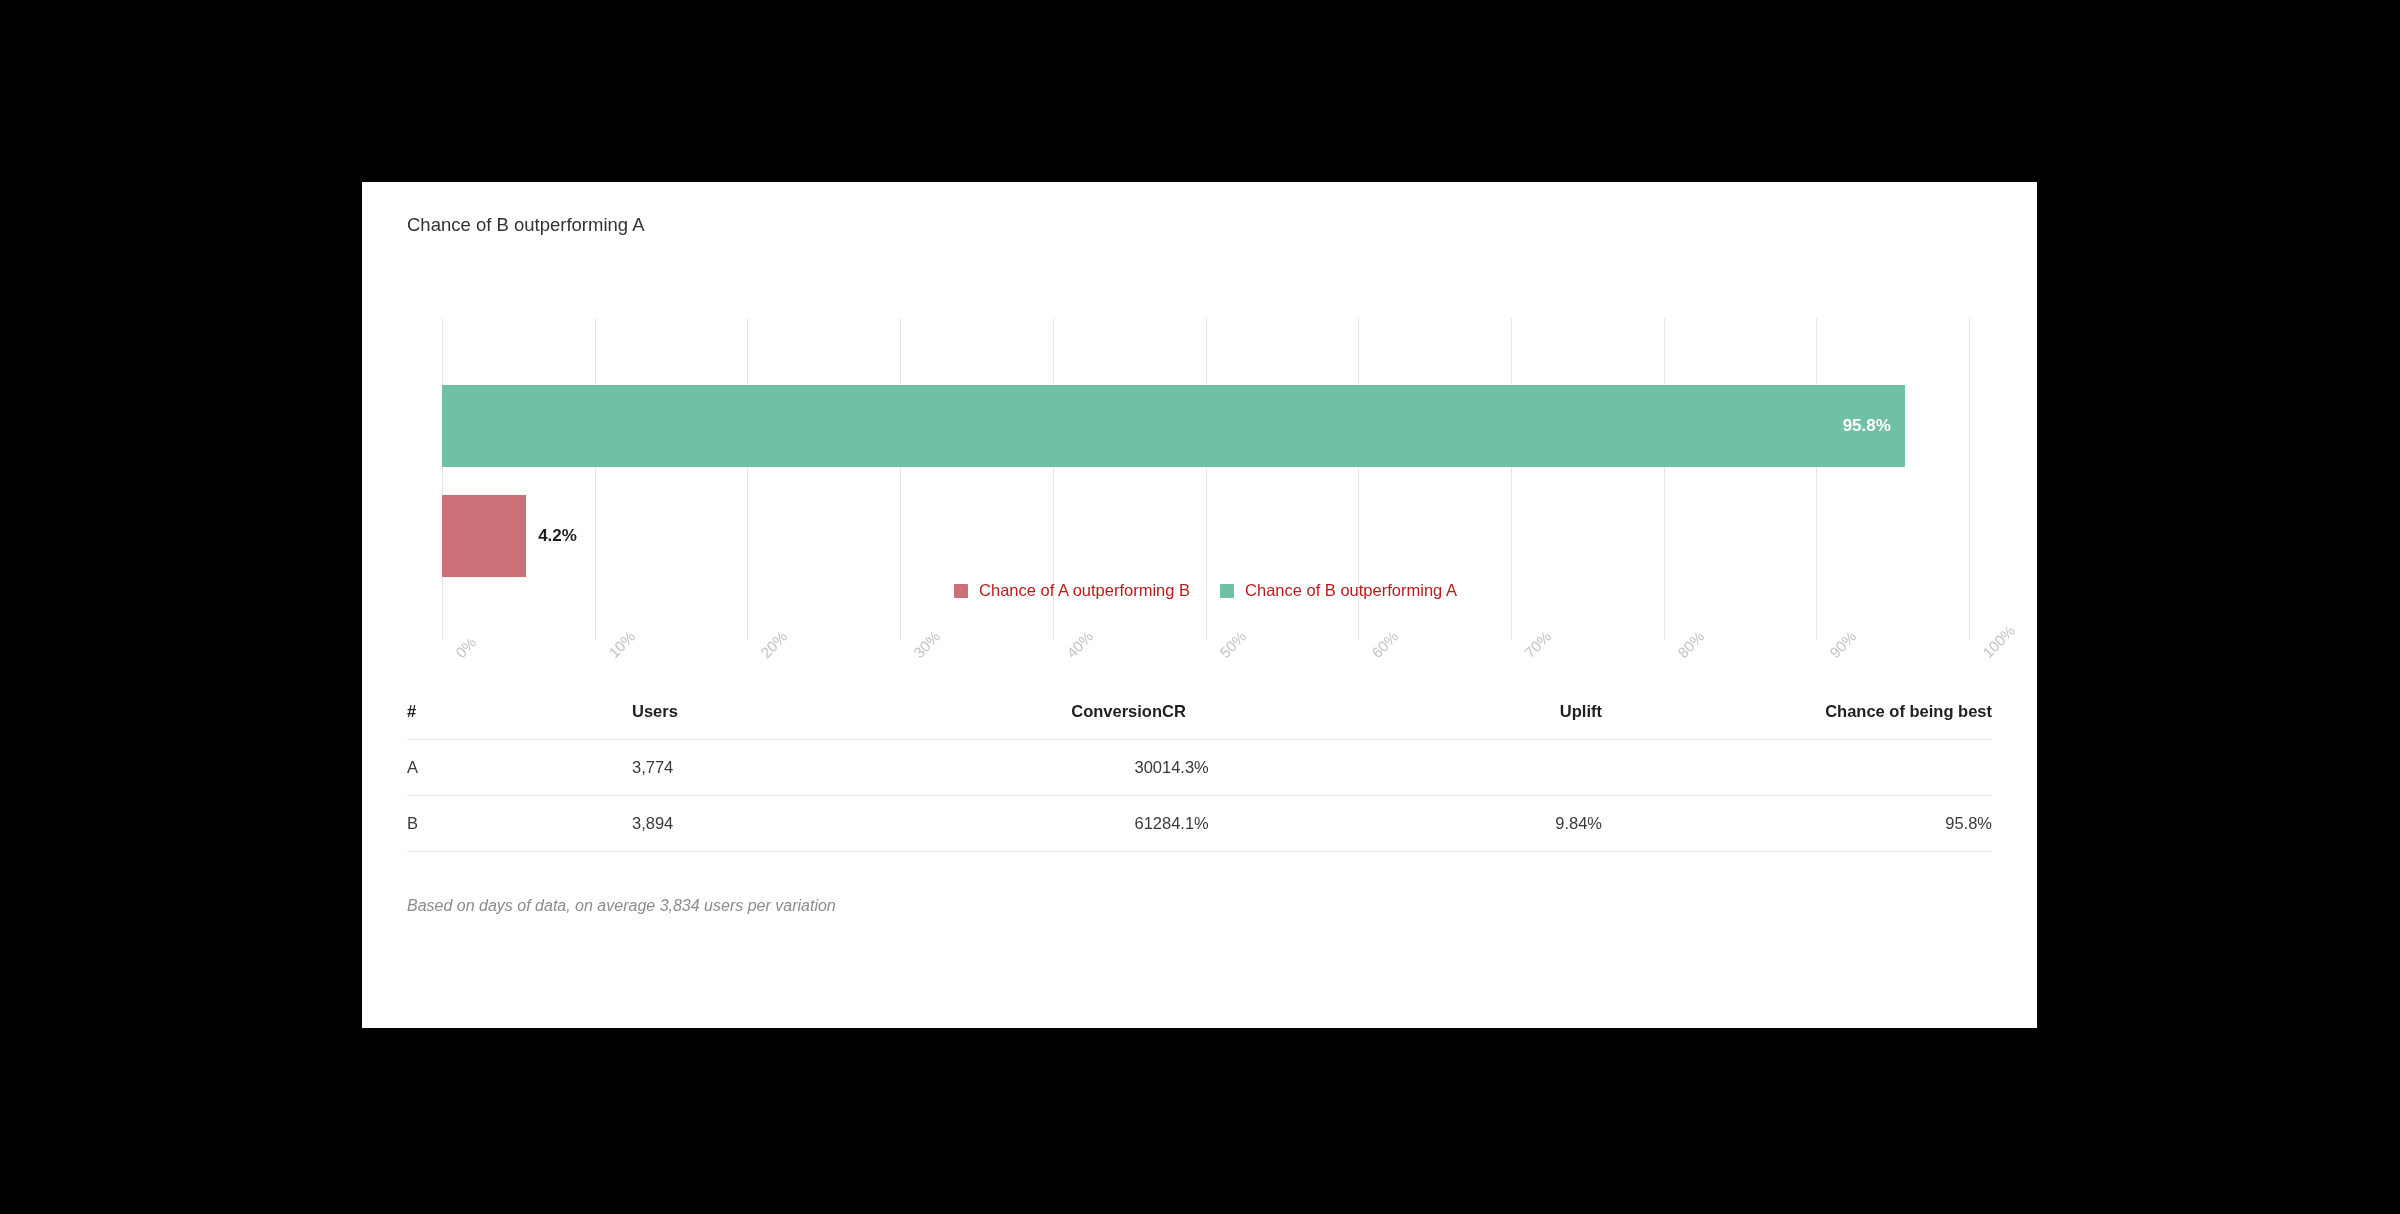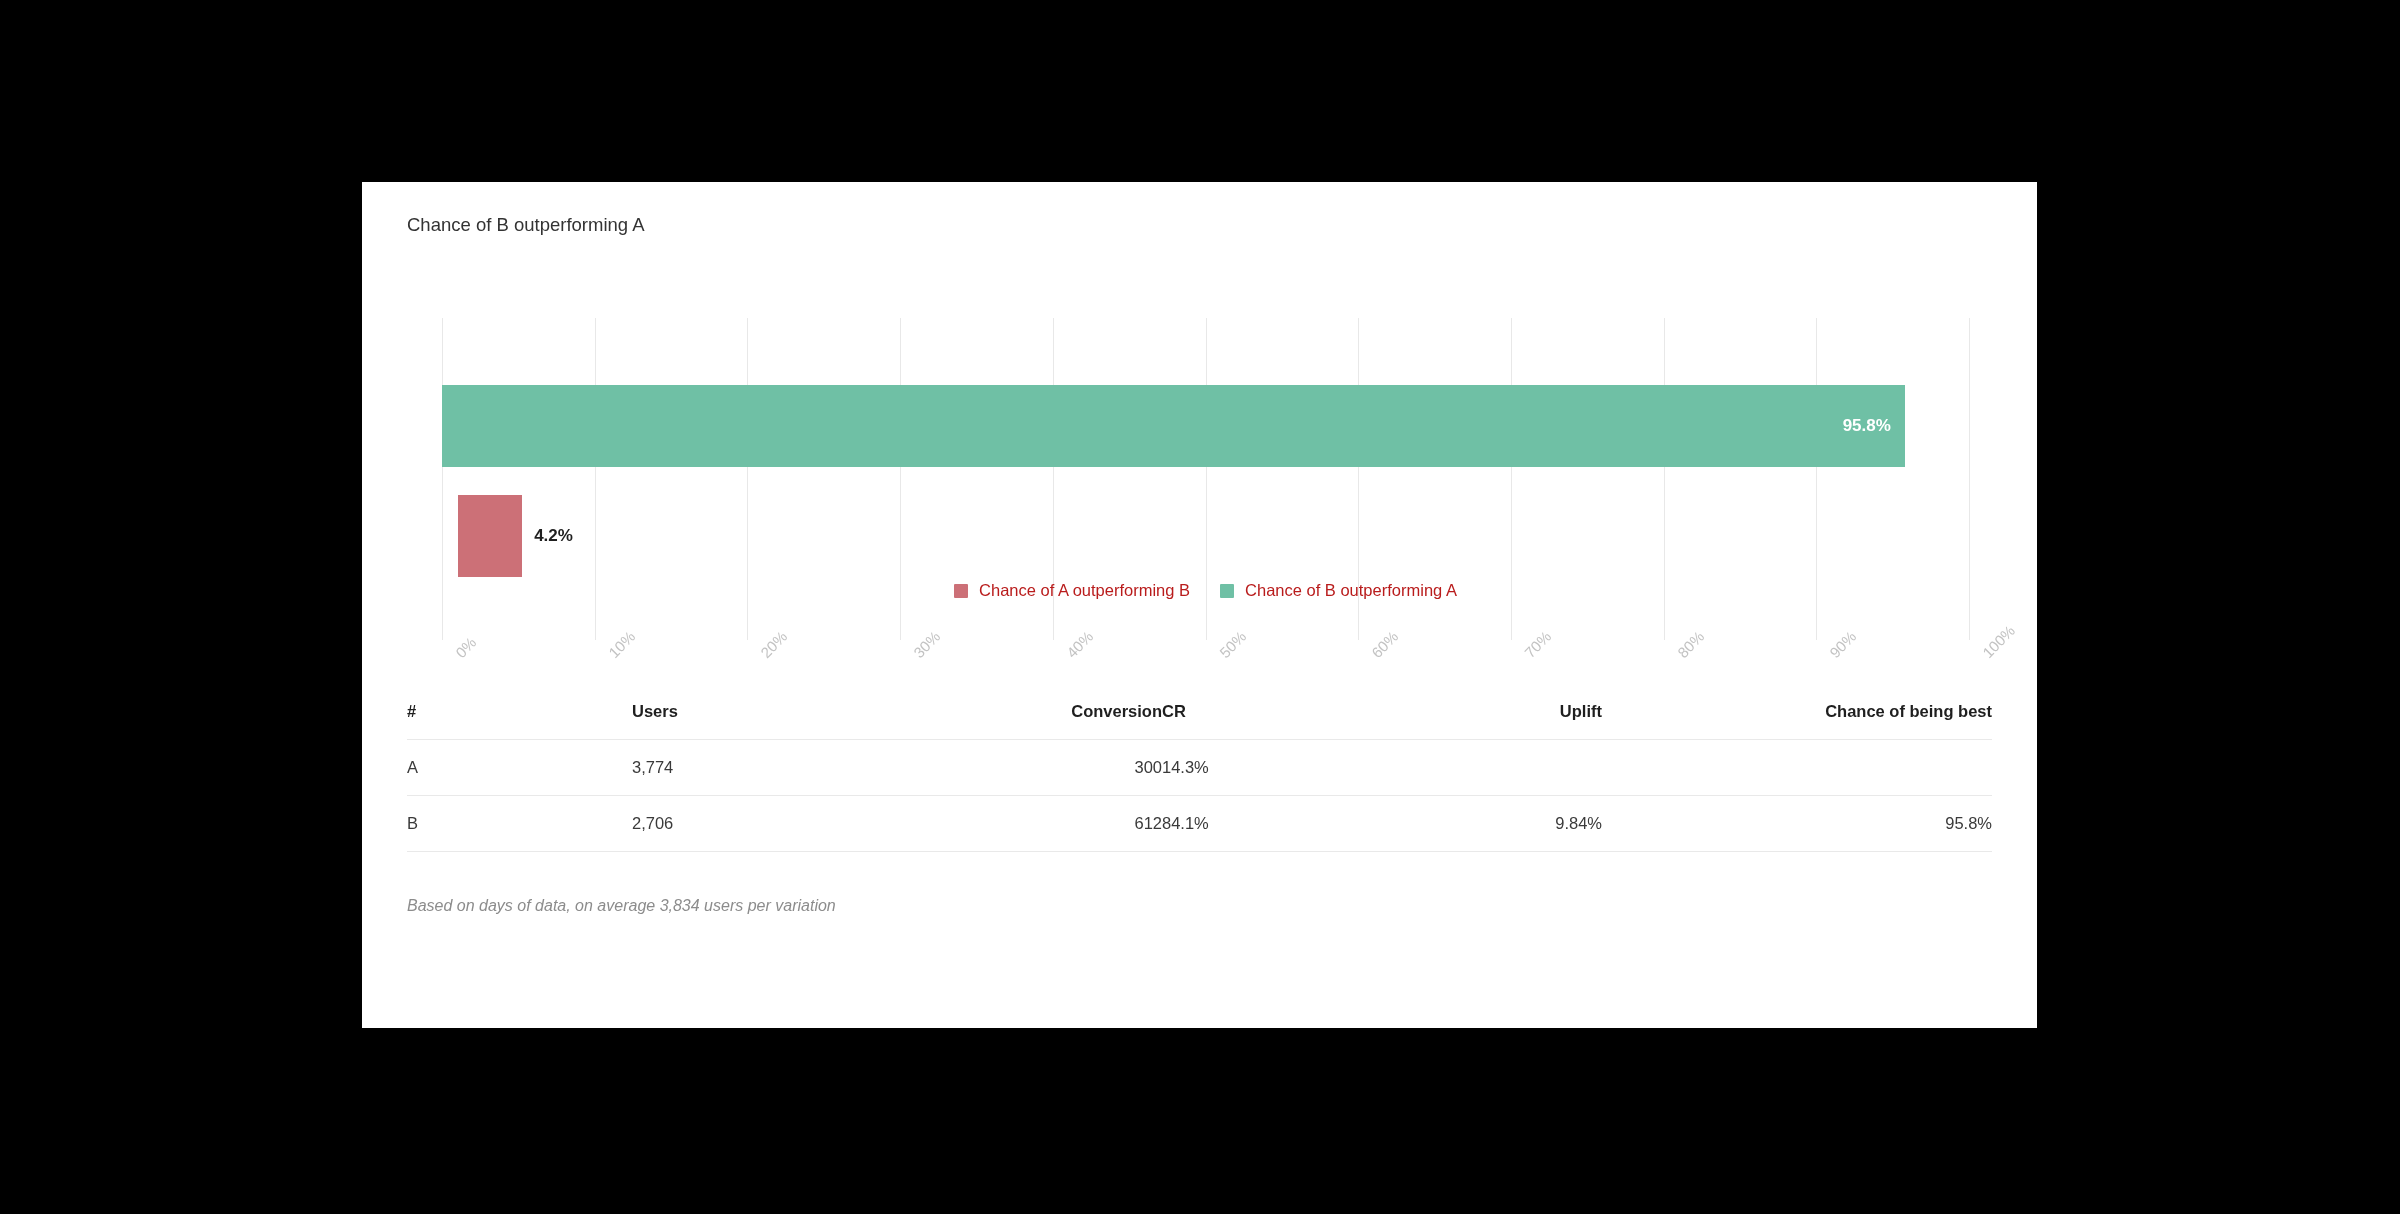--- a/index.html
+++ b/index.html
@@ -75,21 +75,22 @@
   .bar {
     position: absolute;
     height: 82px;
   }
   #bar-b {
     top: 67px;
     left: 0px;
   }
   #bar-a {
     top: 177px;
-    left: 16px;
+    left: 0px;
+    padding-left: 20px;
   }
   .bar-label-inside {
     position: absolute;
     right: 14px;
     top: 50%;
     transform: translateY(-50%);
     color: #ffffff;
     font-size: 17px;
     font-weight: bold;
     white-space: nowrap;
@@ -272,21 +273,21 @@
       <tr>
         <td class="col-id">A</td>
         <td class="col-users">3,774</td>
         <td class="col-conv">300</td>
         <td class="col-cr">14.3%</td>
         <td class="col-upl"></td>
         <td class="col-best"></td>
       </tr>
       <tr>
         <td class="col-id">B</td>
-        <td class="col-users">2,706</td>
+        <td class="col-users">3,894</td>
         <td class="col-conv">612</td>
         <td class="col-cr">84.1%</td>
         <td class="col-upl">9.84%</td>
         <td class="col-best">95.8%</td>
       </tr>
     </tbody>
   </table>
 
   <div id="footnote">Based on days of data, on average 3,834 users per variation</div>
 

